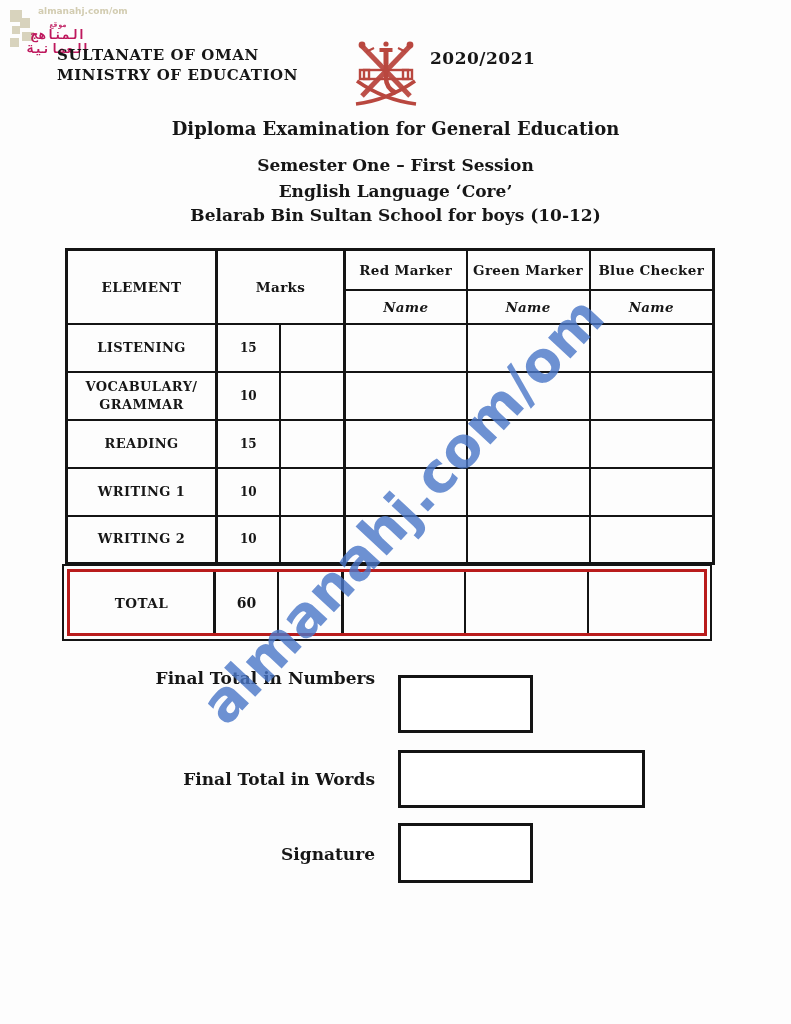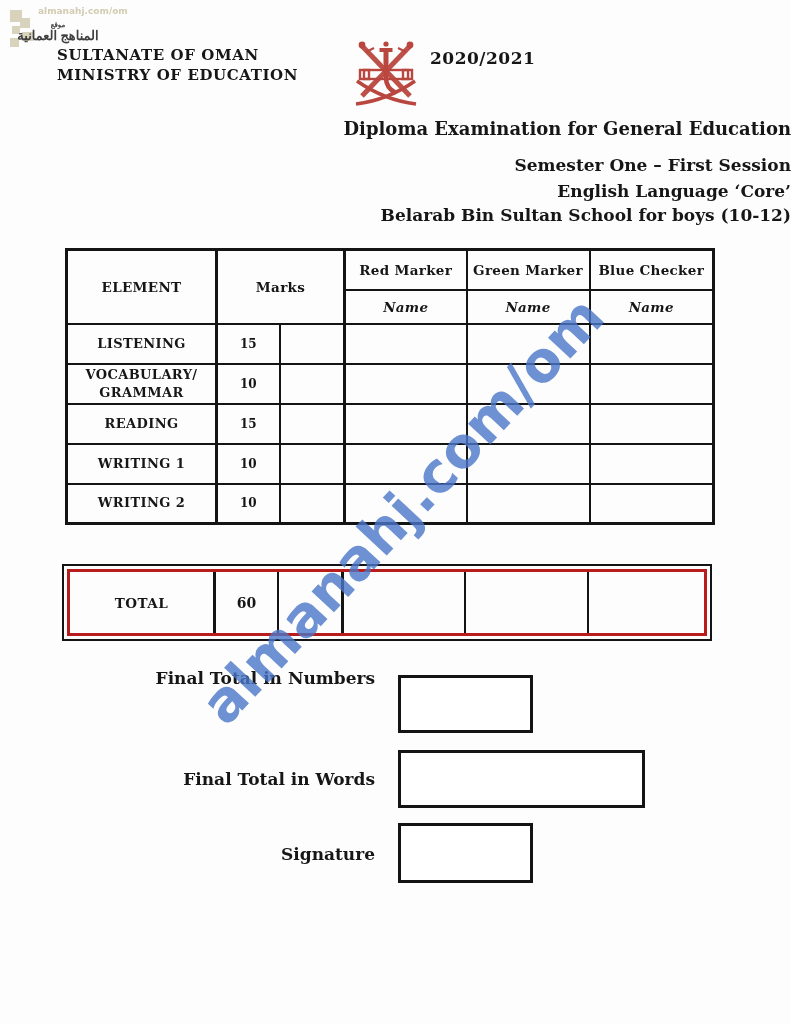--- a/index.html
+++ b/index.html
@@ -9,51 +9,51 @@
     background:#fdfdfd; overflow:hidden;
     font-family:"DejaVu Serif","Liberation Serif",serif;
     color:#161616;
   }
 
   
   .corner { position:absolute; left:8px; top:4px; width:110px; height:52px; }
   .corner-site { position:absolute; left:30px; top:2px; font-family:"DejaVu Sans",sans-serif;
     font-size:9px; font-weight:bold; color:#d2ccb1; }
   .corner-ar { position:absolute; left:6px; top:18px; width:88px; text-align:center;
-    font-family:Liberation Serif, serif; font-weight:bold; color:#404040; line-height:1.05; }
+    font-family:Liberation Mono, monospace; font-weight:bold; color:#be185d; line-height:1.05; }
   .corner-ar .small { font-size:7px; display:block; }
   .corner-ar .big { font-size:13px; display:block; }
   .corner-icon { position:absolute; left:0; top:4px; }
 
   
   .h-country  { position:absolute; left:57px; top:46px; font-size:15px; font-weight:bold; letter-spacing:.6px; }
   .h-ministry { position:absolute; left:57px; top:66px; font-size:15px; font-weight:bold; letter-spacing:.6px; }
   .h-year     { position:absolute; left:430px; top:48px; font-size:17px; font-weight:bold; letter-spacing:.5px; }
   .emblem     { position:absolute; left:352px; top:36px; }
 
   
-  .title-line { position:absolute; left:0; width:791px; text-align:right; font-weight:bold; }
+  .title-line { position:absolute; left:0; width:791px; text-align:center; font-weight:bold; }
   .t1 { top:118px; font-size:18px; }
   .t2 { top:155px; font-size:17px; }
   .t3 { top:181px; font-size:17px; }
   .t4 { top:205px; font-size:17px; }
 
   
   table.marks { position:absolute; left:65px; top:248px; border-collapse:collapse;
     table-layout:fixed; border:3px solid #141414; }
   table.marks th, table.marks td { border:2px solid #141414; text-align:center;
     vertical-align:middle; font-weight:bold; padding:0; }
   table.marks th { font-size:13.5px; letter-spacing:.3px; }
   .row-h1 th { height:40px; }
   .row-h2 th { height:34px; border-bottom:3px solid #141414;font-style:italic; }
   .c-el  { border-right:3px solid #141414 !important; }
   .c-m2  { border-right:3px solid #141414 !important; }
   td.el { font-size:13px; letter-spacing:.4px; white-space:pre-line; line-height:1.35; }
   td.mk { font-size:12px; }
-  tr.body td { height:40px; }
+  tr.body td { height:48px; }
 
   
   .total-outer { position:absolute; left:62px; top:564px; width:650px; height:77px;
     border:2px solid #141414; padding:3px; }
   .total-inner { width:100%; height:100%; border:3px solid #b91c1c; display:flex; }
   .total-cell { display:flex; align-items:center; justify-content:center;
     font-weight:bold; border-right:2px solid #141414; }
   .tc1 { width:146px; font-size:13.5px; letter-spacing:.5px; border-right-width:3px; }
   .tc2 { width:63px;  font-size:14px; }
   .tc3 { width:65px;  border-right-width:3px; }

